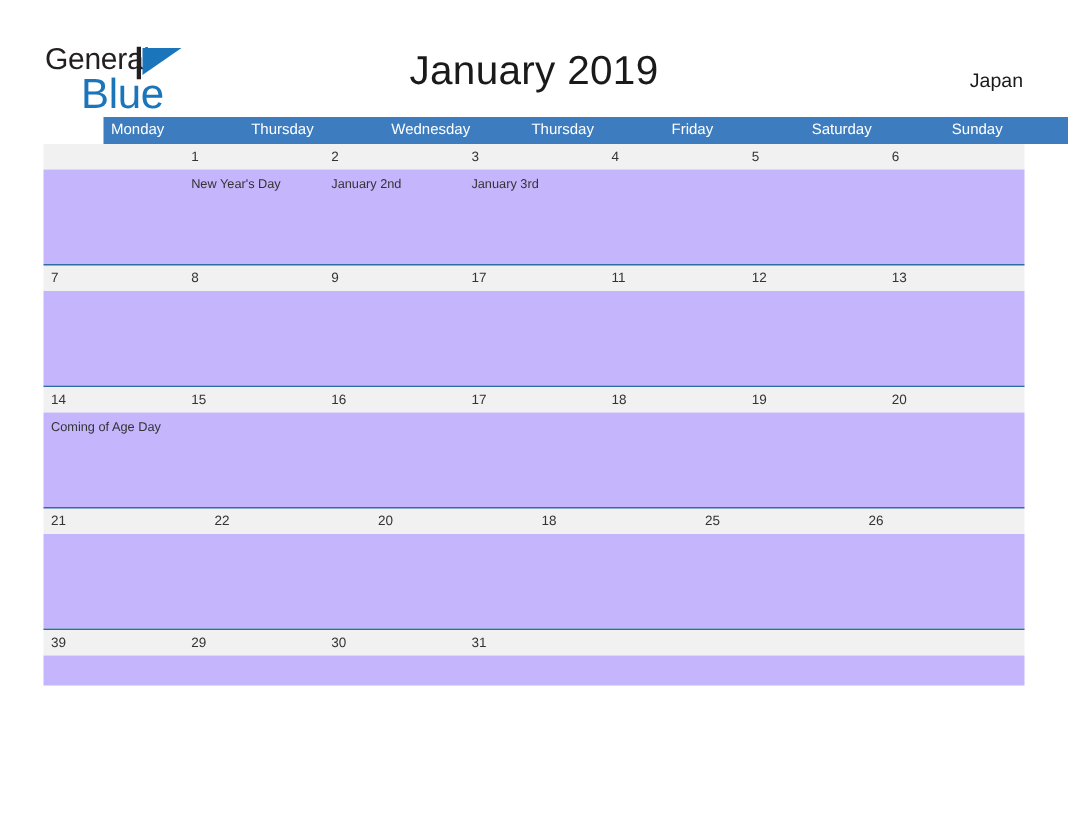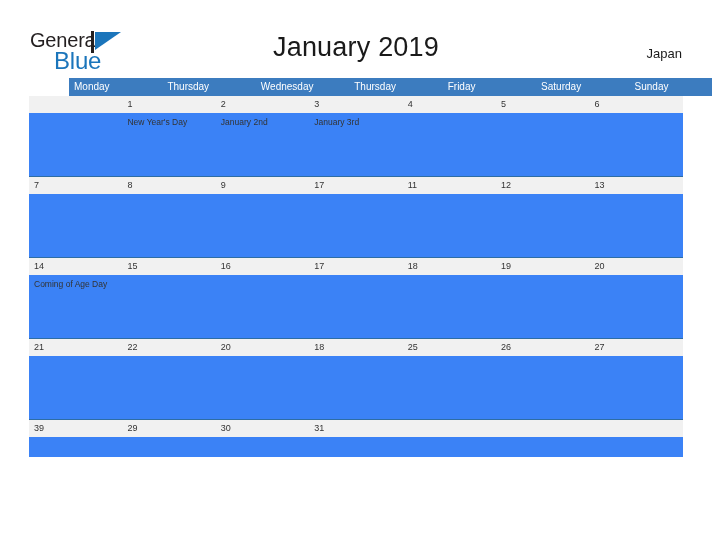--- a/index.html
+++ b/index.html
@@ -52,21 +52,21 @@
     position: absolute;
     left: 61px;
     top: 1px;
     width: 32px;
     height: 22px;
   }
   .logo-blue {
     position: absolute;
     left: 24px;
     top: 19px;
-    font-size: 24px;
+    font-size: 28px;
     color: #1b75bb;
     letter-spacing: -0.2px;
     font-family: "Liberation Sans", sans-serif;
   }
 
   .title {
     position: absolute;
     left: 0;
     top: 32px;
     width: 712px;
@@ -137,21 +137,21 @@
     color: #333333;
     padding-left: 5px;
     box-sizing: border-box;
     font-family: "Liberation Sans", sans-serif;
   }
 
   .event-band {
     display: flex;
     width: 100%;
     height: 63px;
-    background: #3b82f6;
+    background: #c4b5fd;
   }
   .event-cell {
     flex: 1 1 0;
     padding-left: 5px;
     padding-top: 3px;
     box-sizing: border-box;
     font-size: 8.5px;
     line-height: 12px;
     color: #333333;
     font-family: "Liberation Sans", sans-serif;
@@ -268,21 +268,20 @@
           </div>
         </div>
         <div class="week-row">
           <div class="date-band">
             <div class="date-cell">21</div>
             <div class="date-cell">22</div>
             <div class="date-cell">20</div>
             <div class="date-cell">18</div>
             <div class="date-cell">25</div>
             <div class="date-cell">26</div>
-            <div class="date-cell">27</div>
           </div>
           <div class="event-band">
             <div class="event-cell"></div>
             <div class="event-cell"></div>
             <div class="event-cell"></div>
             <div class="event-cell"></div>
             <div class="event-cell"></div>
             <div class="event-cell"></div>
             <div class="event-cell"></div>
           </div>

